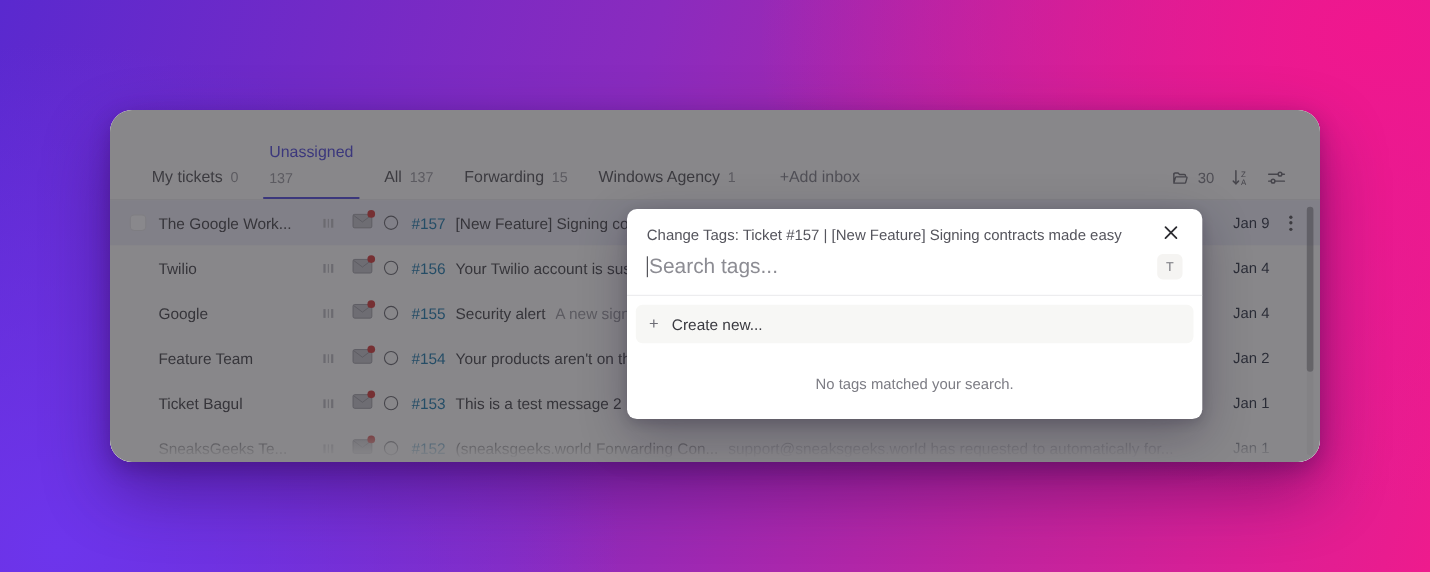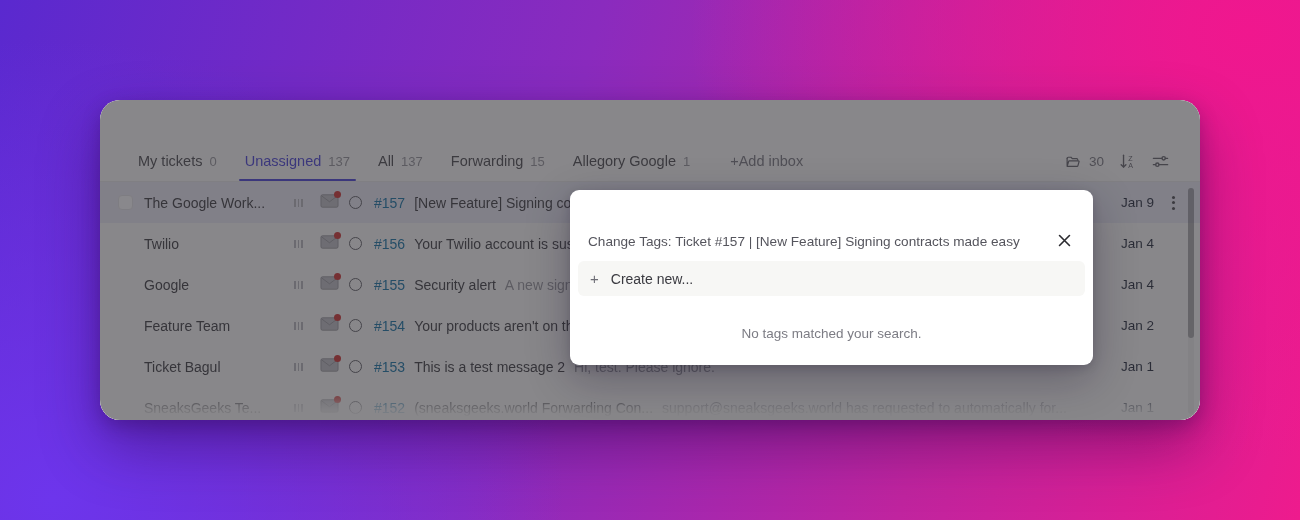--- a/index.html
+++ b/index.html
@@ -48,21 +48,21 @@
   .tab {
     display: flex; align-items: baseline; gap: 7px;
     padding: 0 14px 12px 14px;
     font-size: 14.5px;
     color: #3c3c41;
     cursor: pointer;
     position: relative;
     white-space: nowrap;
   }
   .tab .cnt { font-size: 13px; color: #8d8d94; }
-  .tab.active { color: #3b34d6; font-weight: 500; }
+  .tab.active { color: #3b34d6; font-weight: 500; flex-direction: column; }
   .tab.active .cnt { color: #8d8d94; font-weight: 400; }
   .tab.active::after {
     content: ""; position: absolute;
     left: 8px; right: 8px; bottom: 0; height: 2px;
     background: #3b34d6; border-radius: 1px;
   }
   .tab.addinbox { color: #6f6f78; padding-left: 26px; }
 
   .toolbar { display: flex; align-items: center; gap: 14px; padding-bottom: 10px; }
   .tb-item { display: flex; align-items: center; gap: 7px; cursor: pointer; color: #55555e; }
@@ -148,21 +148,20 @@
     width: 523px;
     background: #ffffff;
     border-radius: 9px;
     box-shadow: 0 14px 44px rgba(20,10,40,.30), 0 3px 10px rgba(20,10,40,.16);
     z-index: 60;
     overflow: hidden;
   }
   .modal-head {
     display: flex; align-items: flex-start;
     padding: 16px 18px 0 18px;
-    margin-top: 28px;
   }
   .modal-title {
     flex: 1;
     font-size: 13.6px;
     color: #55555d;
     line-height: 1.2;
     white-space: nowrap; overflow: hidden; text-overflow: ellipsis;
   }
   .close-btn {
     flex: none; width: 22px; height: 22px;
@@ -227,21 +226,21 @@
         </div>
         <div class="tab">
           <span>All</span>
           <span class="cnt">137</span>
         </div>
         <div class="tab">
           <span>Forwarding</span>
           <span class="cnt">15</span>
         </div>
         <div class="tab">
-          <span>Allegory Google</span>
+          <span>Windows Agency</span>
           <span class="cnt">1</span>
         </div>
         <div class="tab addinbox">+Add inbox</div>
       </div>
 
     <div class="toolbar">
       <div class="tb-item">
         <span class="ic">
           <svg width="17" height="17" viewBox="0 0 24 24" fill="none" stroke="#55555e" stroke-width="1.7" stroke-linecap="round" stroke-linejoin="round">
             <path d="M3 7.5a1.5 1.5 0 0 1 1.5-1.5h4l1.8 2h6.2a1.5 1.5 0 0 1 1.5 1.5v.5"></path>
@@ -441,20 +440,27 @@
     <div class="modal-title">Change Tags: Ticket #157 | [New Feature] Signing contracts made easy</div>
     <div class="close-btn">
       <span>
         <svg width="17" height="17" viewBox="0 0 24 24" fill="none" stroke="#2b2b30" stroke-width="2.3" stroke-linecap="round">
           <path d="M5 5l14 14M19 5L5 19"></path>
         </svg>
       </span>
     </div>
   </div>
 
+  <div class="search-wrap">
+    <div class="search-inner">
+      <span class="caret"></span>
+      <input class="search-input" type="text" placeholder="Search tags..." style="">
+    </div>
+    <div class="kbd">T</div>
+  </div>
 
   <div class="modal-body">
     <div class="create-new">
       <span class="plus">+</span>
       <span>Create new...</span>
     </div>
     <div class="empty-msg">No tags matched your search.</div>
   </div>
 </div>
 

